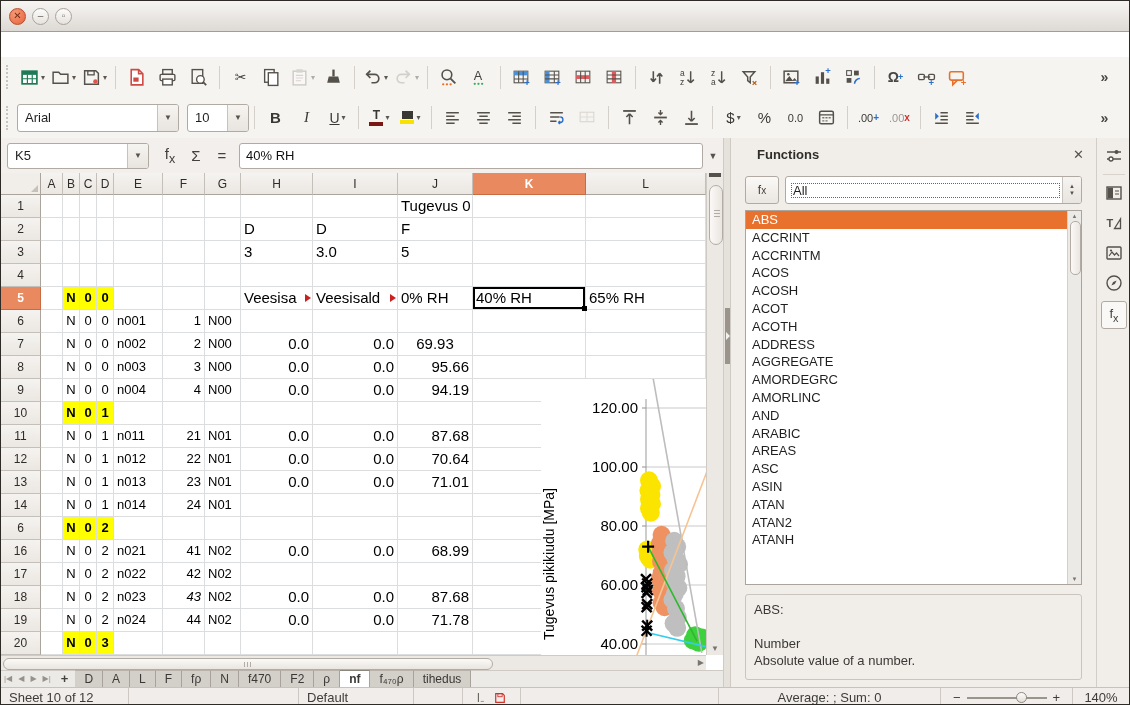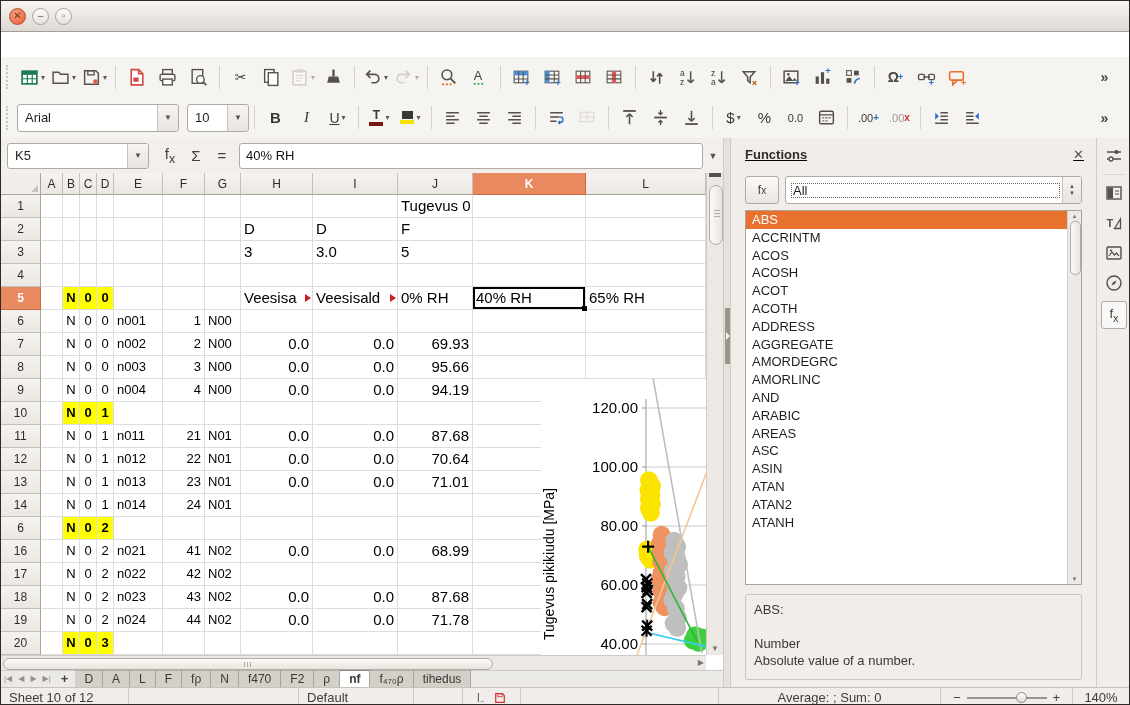--- a/index.html
+++ b/index.html
@@ -85,21 +85,21 @@
 
   
   #statusbar{position:absolute;top:686px;left:0;right:0;height:19px;background:#f0edea;border-top:1px solid #c7c2bb;display:flex;align-items:center;font-size:13px;color:#3e3c39;}
   .sb-sec{height:100%;display:flex;align-items:center;box-sizing:border-box;border-right:1px solid #cdc8c1;padding:0 8px;}
   #sb-zoomslider{display:flex;align-items:center;}
   #zoomtrack{width:80px;height:2px;background:#9a948c;margin:0 6px;position:relative;}
   #zoomhandle{position:absolute;left:62%;top:-5px;width:11px;height:11px;border-radius:50%;background:linear-gradient(#fdfcfb,#e2ded8);border:1px solid #8f897f;box-sizing:border-box;}
 
   
   #panel{position:absolute;top:137px;left:730px;width:365px;height:549px;background:#f1eeea;box-sizing:border-box;}
-  #panel-header{display:flex;align-items:center;padding:9px 12px 0 14px;text-decoration:underline;}
+  #panel-header{display:flex;align-items:center;padding:9px 12px 0 26px;}
   #panel-title{font-size:13px;font-weight:bold;color:#2f2d2a;flex:1;}
   #panel-close{font-size:13px;color:#56524c;}
   #panel-row{position:absolute;top:38px;left:14px;right:14px;display:flex;}
   #fxbtn{width:32px;height:26px;background:linear-gradient(#fbf9f7,#eae6e1);border:1px solid #b0aaa2;border-radius:3px;display:flex;align-items:center;justify-content:center;font-size:12px;color:#44403b;margin-right:6px;}
   #fncombo{flex:1;height:26px;position:relative;}
   #fncombo .val{outline:1px dotted #6b665f;outline-offset:-3px;padding:2px 4px;margin-left:3px;}
   #fncombo .spin{display:flex;flex-direction:column;align-self:stretch;border-left:1px solid #c7c2bb;width:18px;background:linear-gradient(#f6f4f1,#e8e4df);align-items:center;justify-content:center;font-size:6px;color:#56524c;line-height:1.2;}
   #fnlist{position:absolute;top:72px;left:14px;right:14px;height:373px;background:#fff;border:1px solid #aaa49c;overflow:hidden;}
   .fitem{height:17.8px;line-height:17.8px;font-size:13px;color:#1f1f1f;padding-left:6px;}
   .fitem.sel{background:#e8712e;color:#fff;}
@@ -592,21 +592,21 @@
         <div class="g-rh">7</div>
         <div class="g-c" style="width: 22px;"></div>
         <div class="g-c small ctr" style="width: 17px;">N</div>
         <div class="g-c small ctr" style="width: 17px;">0</div>
         <div class="g-c small ctr" style="width: 17px;">0</div>
         <div class="g-c small" style="width: 49px;">n002</div>
         <div class="g-c small num" style="width: 42px;">2</div>
         <div class="g-c small bold" style="width: 36px;">N00</div>
         <div class="g-c num" style="width: 72px;">0.0</div>
         <div class="g-c num" style="width: 85px;">0.0</div>
-        <div class="g-c num" style="width: 75px;">69.93</div>
+        <div class="g-c num" style="width: 75px; text-align: center;">69.93</div>
         <div class="g-c" style="width: 113px;"></div>
         <div class="g-c" style="width: 120px;"></div>
       </div>
       <div class="g-row">
         <div class="g-rh">8</div>
         <div class="g-c" style="width: 22px;"></div>
         <div class="g-c small ctr" style="width: 17px;">N</div>
         <div class="g-c small ctr" style="width: 17px;">0</div>
         <div class="g-c small ctr" style="width: 17px;">0</div>
         <div class="g-c small" style="width: 49px;">n003</div>
@@ -753,21 +753,21 @@
         <div class="g-c" style="width: 113px;"></div>
         <div class="g-c" style="width: 120px;"></div>
       </div>
       <div class="g-row">
         <div class="g-rh">18</div>
         <div class="g-c" style="width: 22px;"></div>
         <div class="g-c small ctr" style="width: 17px;">N</div>
         <div class="g-c small ctr" style="width: 17px;">0</div>
         <div class="g-c small ctr" style="width: 17px;">2</div>
         <div class="g-c small" style="width: 49px;">n023</div>
-        <div class="g-c small num" style="width: 42px;">43</div>
+        <div class="g-c small num" style="width: 42px; font-style: italic;">43</div>
         <div class="g-c small bold" style="width: 36px;">N02</div>
         <div class="g-c num" style="width: 72px;">0.0</div>
         <div class="g-c num" style="width: 85px;">0.0</div>
         <div class="g-c num" style="width: 75px;">87.68</div>
         <div class="g-c" style="width: 113px;"></div>
         <div class="g-c" style="width: 120px;"></div>
       </div>
       <div class="g-row">
         <div class="g-rh">19</div>
         <div class="g-c" style="width: 22px;"></div>
@@ -961,20 +961,21 @@
       <div id="fncombo" class="combo">
         <span class="val">All</span>
         <span class="spin">
             <span>▲</span>
             <span>▼</span>
           </span>
       </div>
     </div>
     <div id="fnlist">
         <div class="fitem sel">ABS</div>
+        <div class="fitem">ACCRINT</div>
         <div class="fitem">ACCRINTM</div>
         <div class="fitem">ACOS</div>
         <div class="fitem">ACOSH</div>
         <div class="fitem">ACOT</div>
         <div class="fitem">ACOTH</div>
         <div class="fitem">ADDRESS</div>
         <div class="fitem">AGGREGATE</div>
         <div class="fitem">AMORDEGRC</div>
         <div class="fitem">AMORLINC</div>
         <div class="fitem">AND</div>

